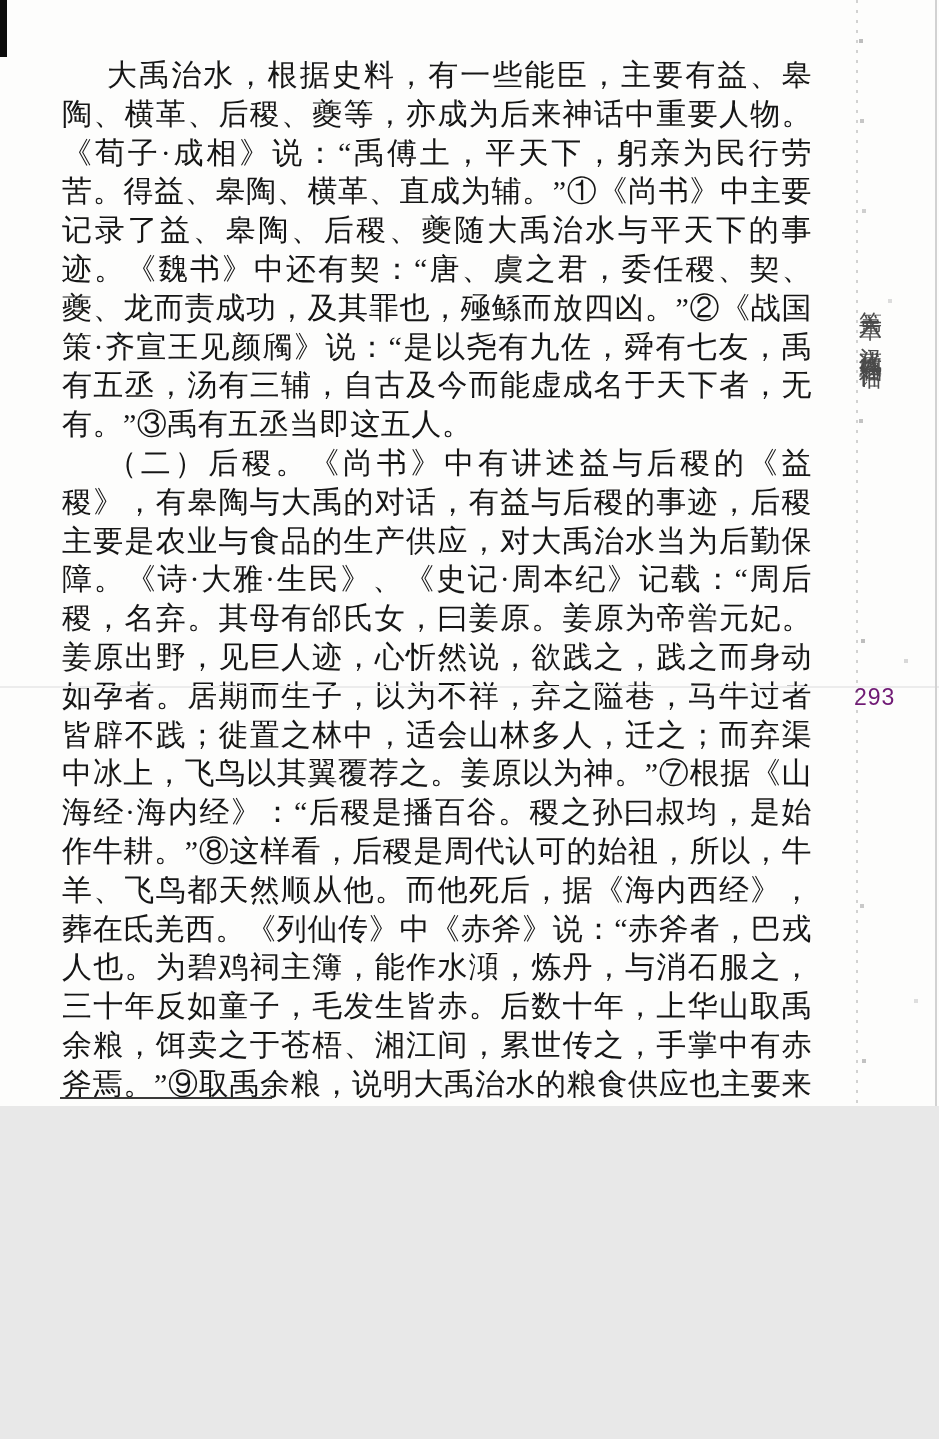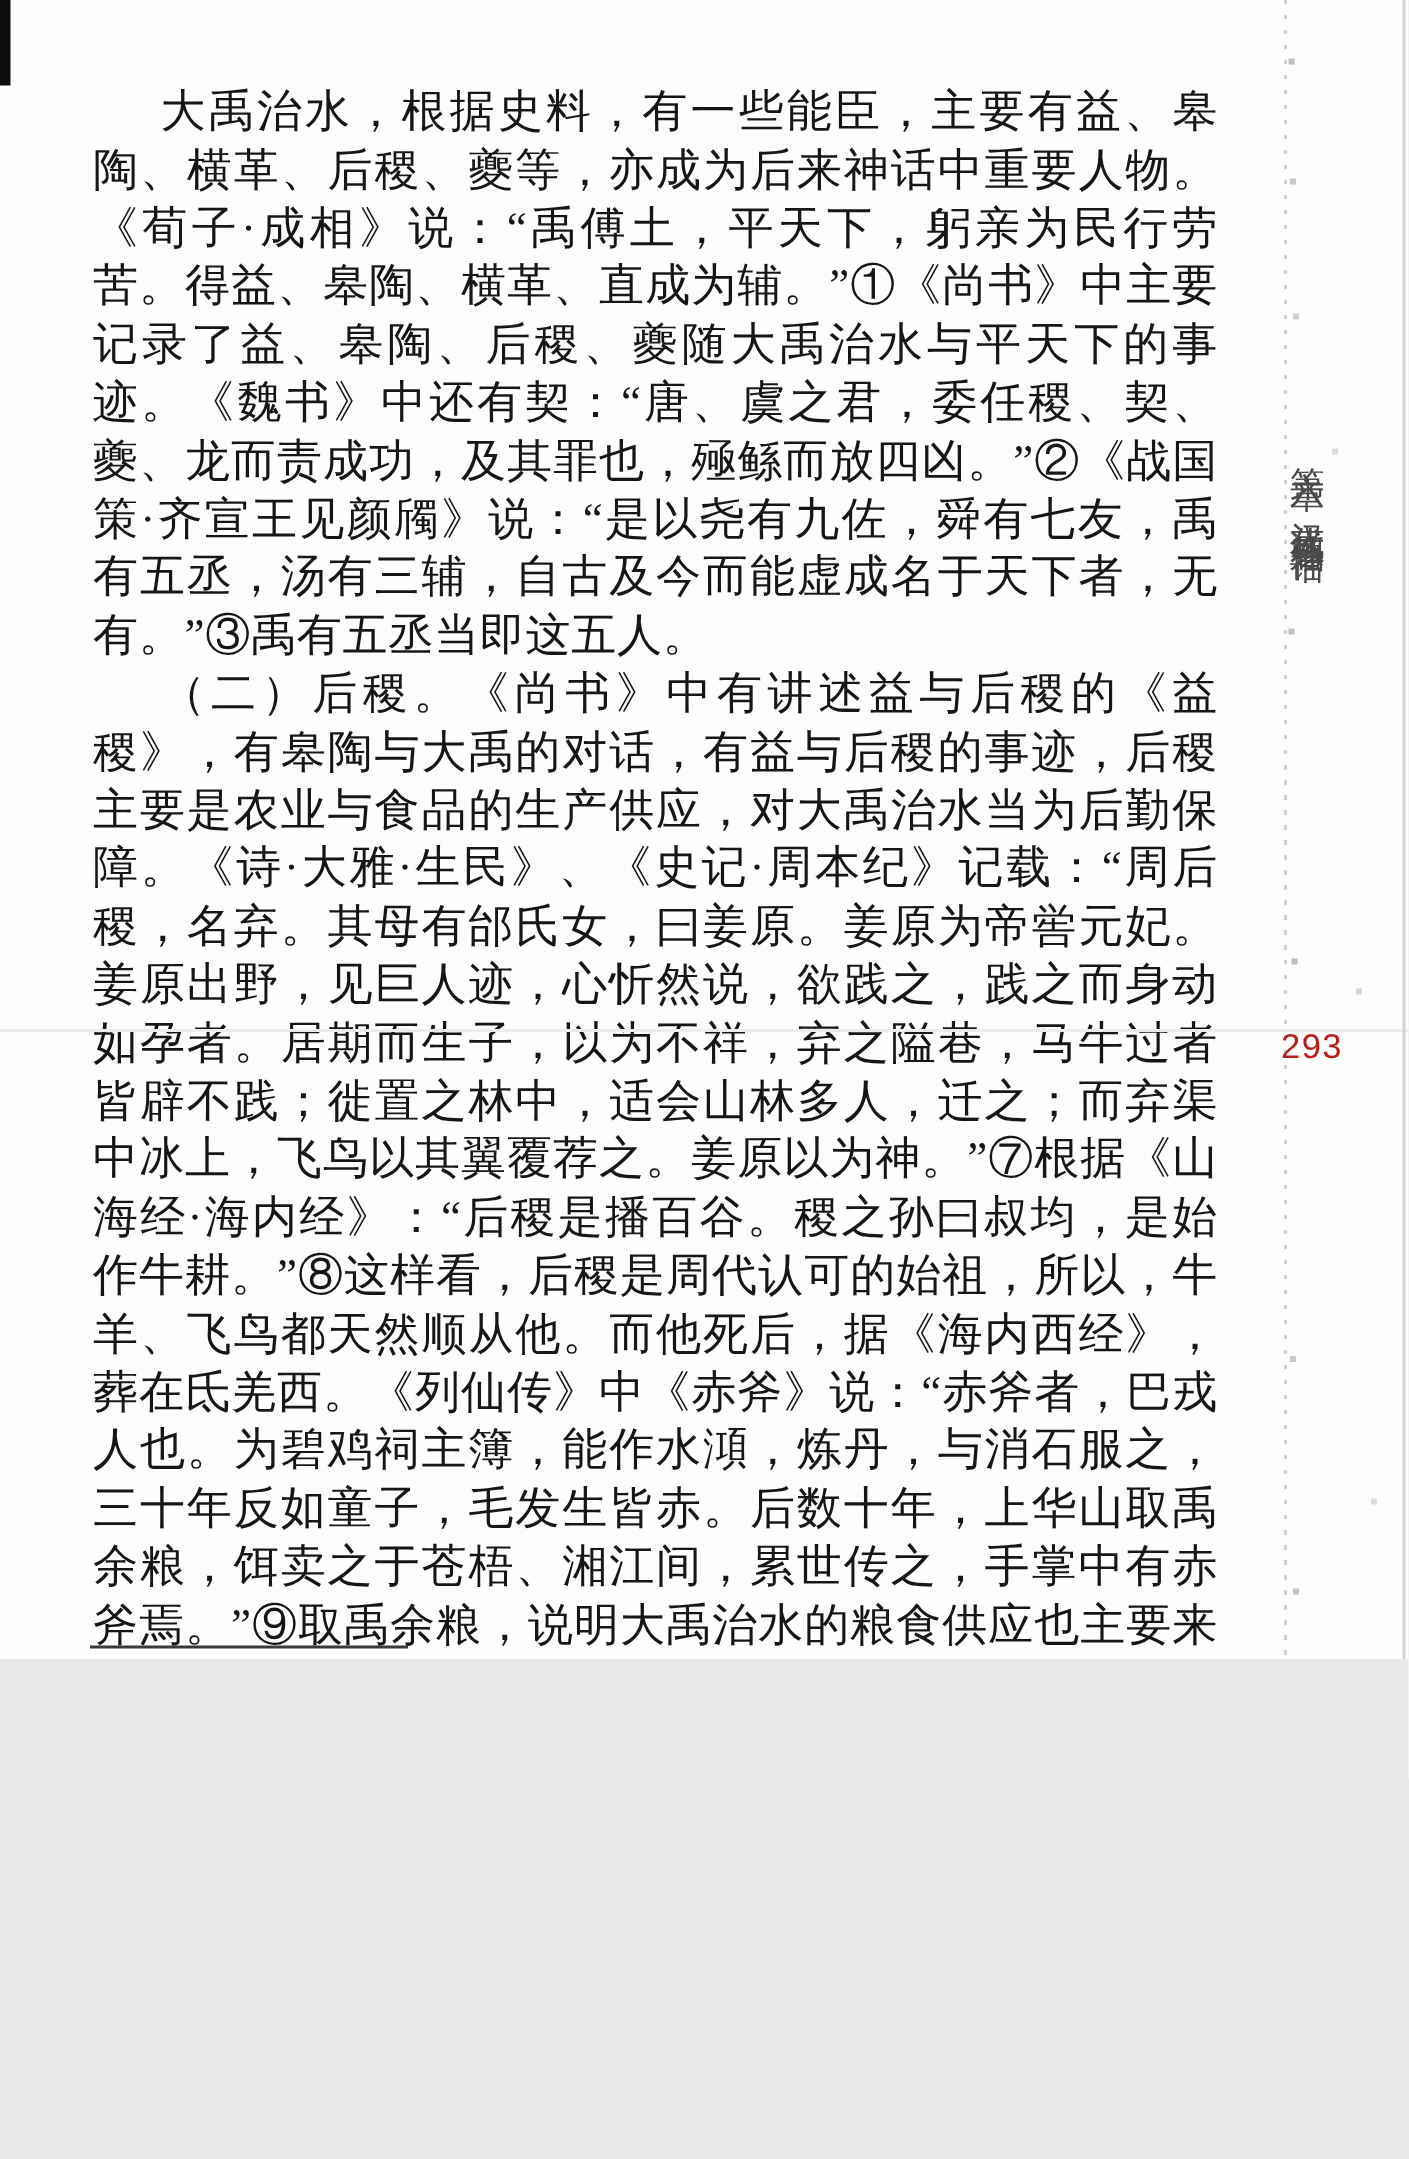--- a/index.html
+++ b/index.html
@@ -50,21 +50,21 @@
     font-size:23px;
     letter-spacing:3px;
     font-family:"DejaVu Serif","Liberation Serif",serif;
   }
   .sidebar .gap{display:inline-block;height:28px;}
   .page-number{
     position:absolute;
     left:854px;top:684px;
     font-size:23px;
     letter-spacing:1px;
-    color:#b91c1c;
+    color:#701a75;
     font-family:"Liberation Sans","DejaVu Sans",sans-serif;
   }
   
   .artifact{position:absolute;}
   .art-topleft{left:0;top:0;width:7px;height:57px;background:#0c0c0c;}
   .art-bottomleft{left:0;top:1262px;width:4px;height:177px;background:#101010;}
   .art-gutter-dashes{
     left:856px;top:0;width:2px;height:1439px;
     background:repeating-linear-gradient(to bottom,
       rgba(110,110,110,.55) 0 3px, transparent 3px 10px);

